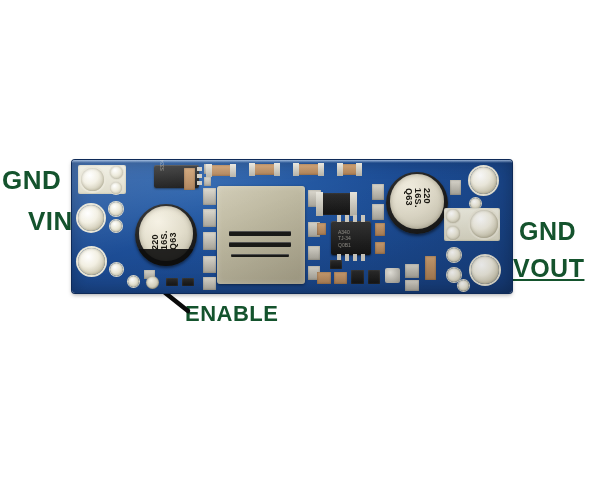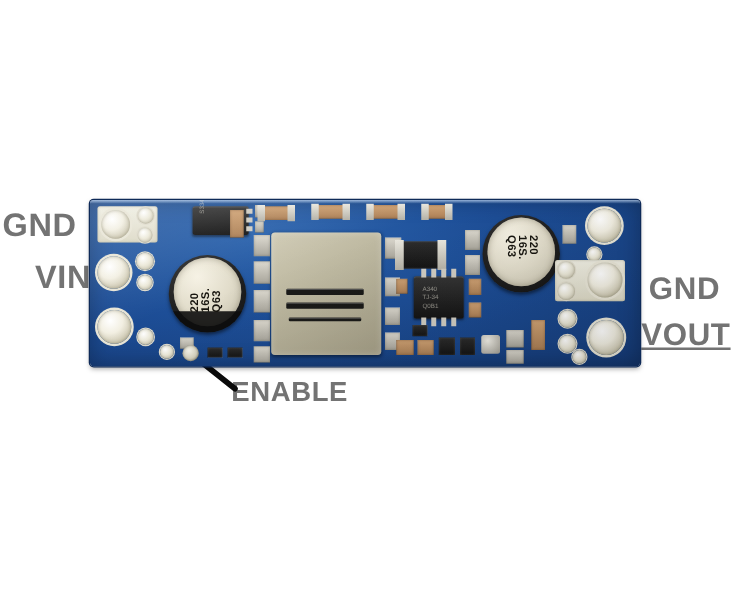--- a/index.html
+++ b/index.html
@@ -13,21 +13,21 @@
     position: relative;
     overflow: hidden;
     font-family: "Liberation Sans", sans-serif;
   }
 
   
   .label {
     position: absolute;
     font-family: "Liberation Sans", sans-serif;
     font-weight: bold;
-    color: #737373;
+    color: #14532d;
     letter-spacing: 0.5px;
     white-space: nowrap;
     line-height: 1;
   }
   #lbl-gnd-left  { left: 2px;   top: 167px; font-size: 26px; }
   #lbl-vin       { left: 28px;  top: 208px; font-size: 26px; }
   #lbl-gnd-right { left: 519px; top: 219px; font-size: 25px; }
   #lbl-vout      { left: 513px; top: 256px; font-size: 25px; text-decoration: underline; }
   #lbl-enable    { left: 185px; top: 303px; font-size: 22px; }
 

